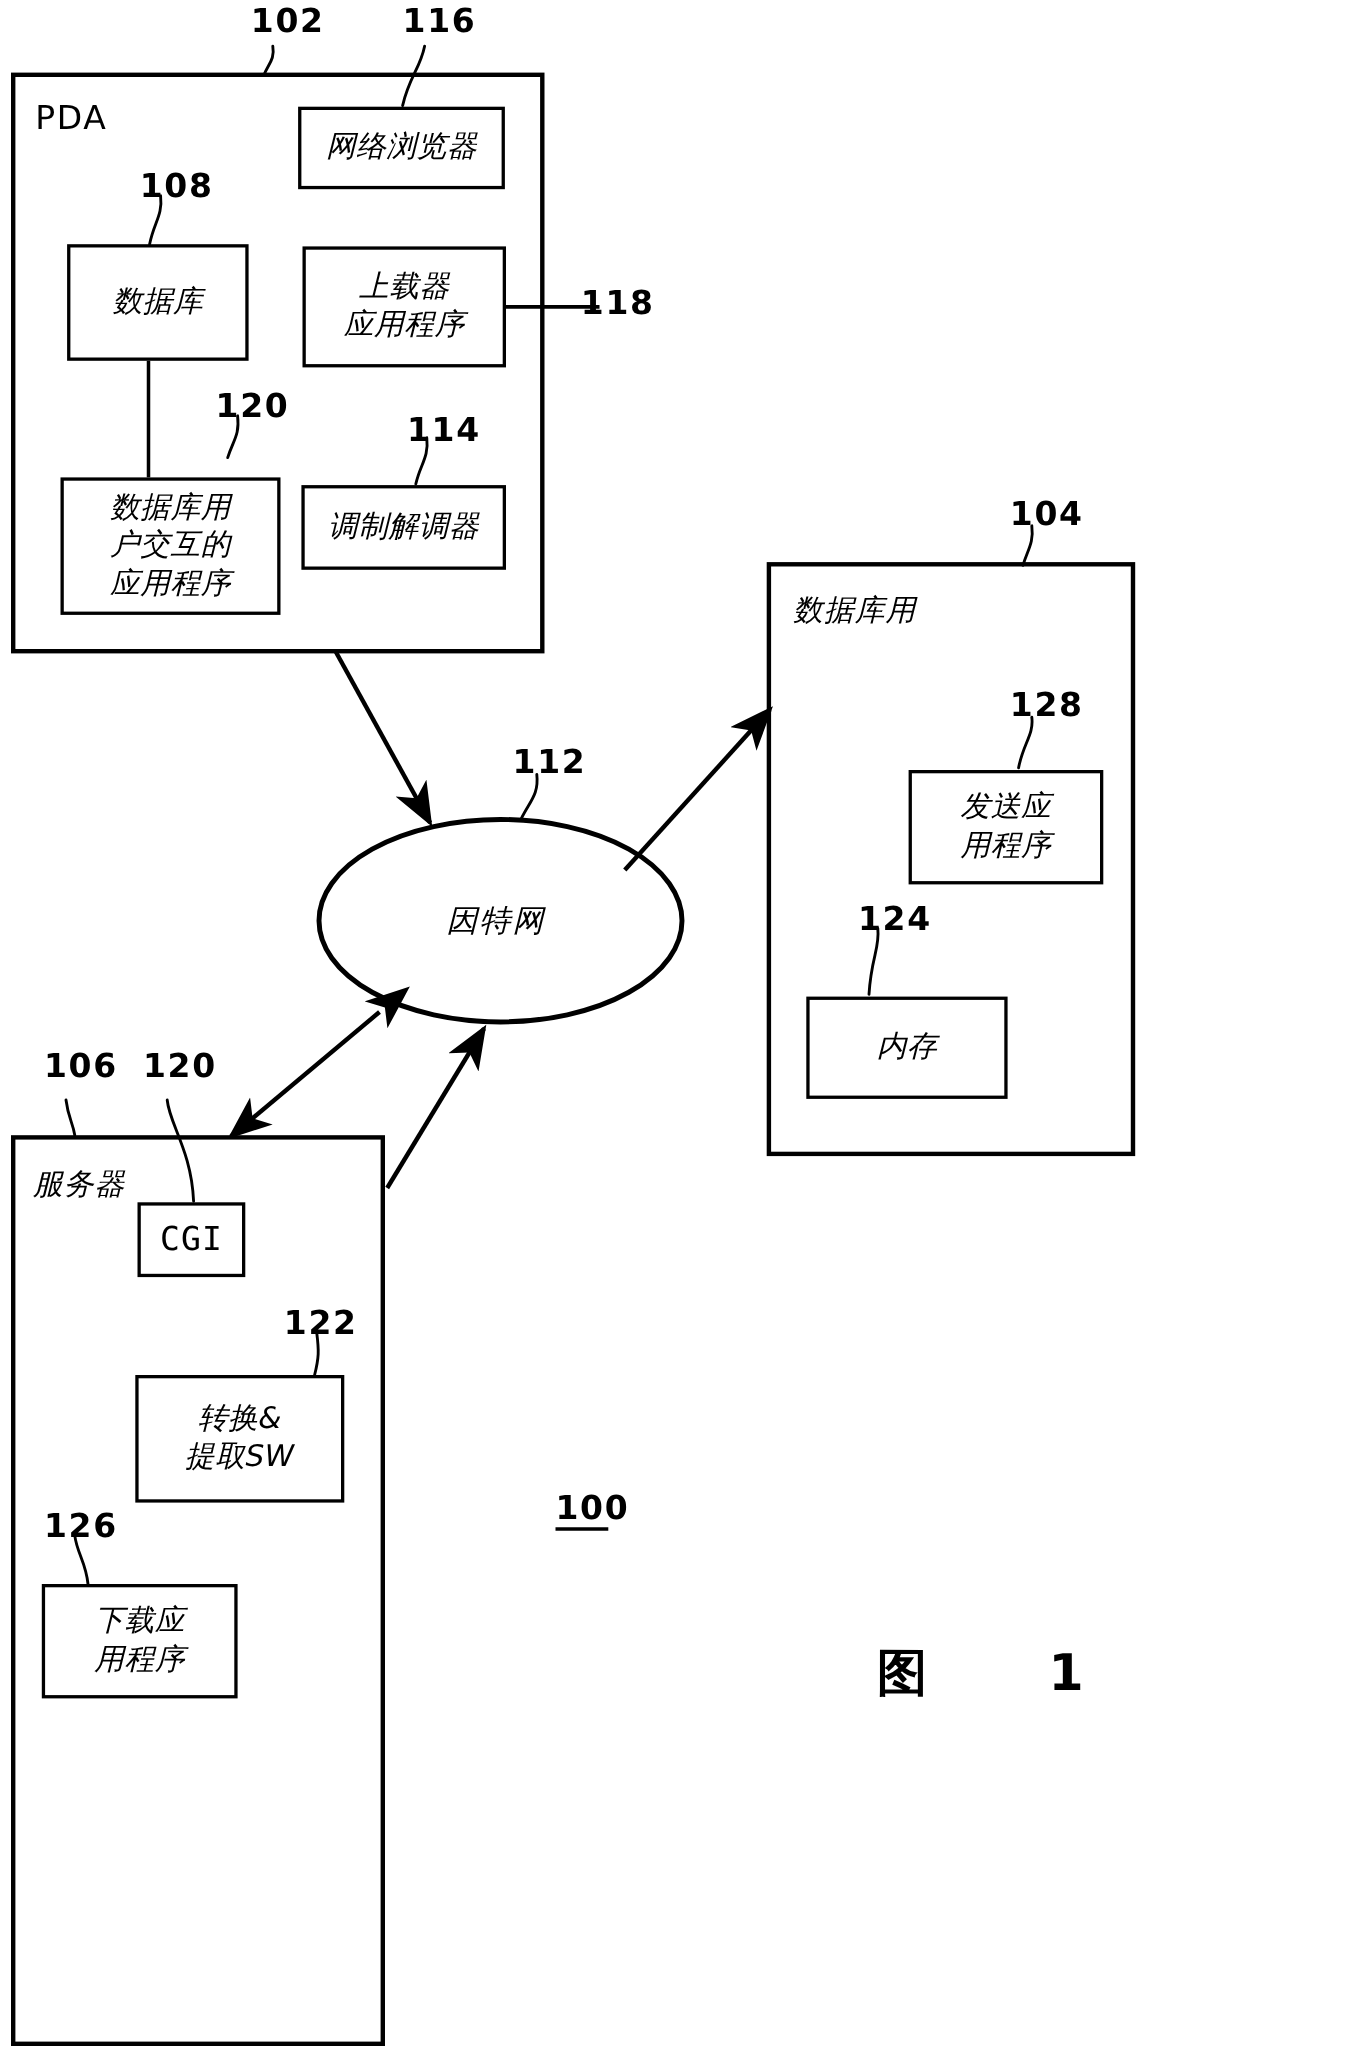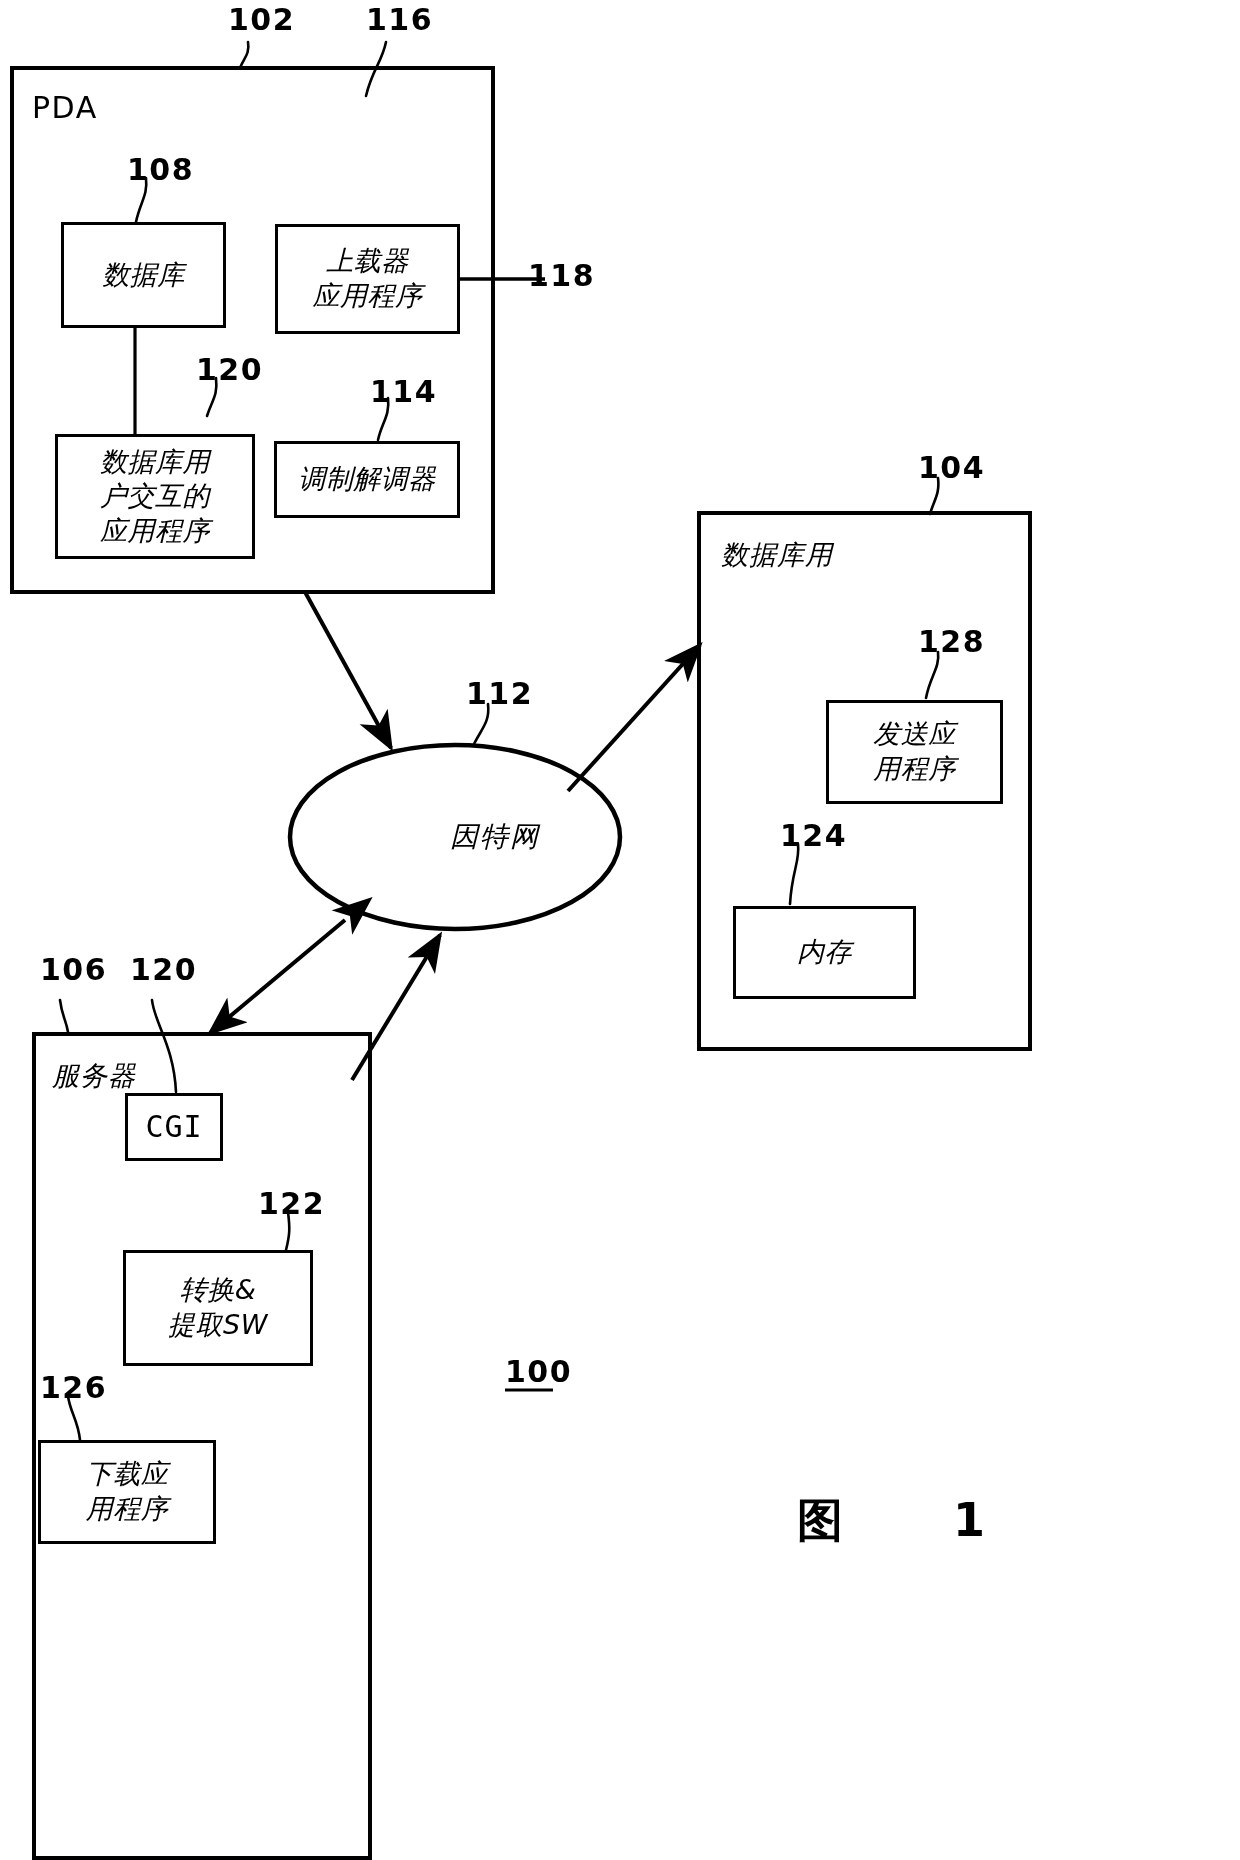--- a/index.html
+++ b/index.html
@@ -77,21 +77,20 @@
     white-space: nowrap;
   }
   
   .cloud-label {
     position: absolute;
     font-size: 28px;
     font-style: italic;
     font-weight: 500;
     letter-spacing: 2px;
     white-space: nowrap;
-    margin-left: 44px;
   }
   
   .fig-caption {
     position: absolute;
     font-size: 46px;
     font-weight: 600;
     letter-spacing: 2px;
     white-space: pre;
   }
 </style>
@@ -169,20 +168,23 @@
     <span class="container-title latin" style="left:18px; top:20px;">PDA</span>
   </div>
 
   <div class="ref" style="left:228px; top:2px;">102</div>
   <div class="ref" style="left:366px; top:2px;">116</div>
   <div class="ref" style="left:127px; top:152px;">108</div>
   <div class="ref" style="left:528px; top:258px;">118</div>
   <div class="ref" style="left:196px; top:352px;">120</div>
   <div class="ref" style="left:370px; top:374px;">114</div>
 
+  <div class="box" style="left:271px; top:97px; width:188px; height:75px;">
+    <span class="box-label">网络浏览器</span>
+  </div>
 
   <div class="box" style="left:275px; top:224px; width:185px; height:110px;">
     <span class="box-label">上载器
 应用程序</span>
   </div>
 
   <div class="box" style="left:61px; top:222px; width:165px; height:106px;">
     <span class="box-label">数据库</span>
   </div>
 
@@ -209,21 +211,21 @@
 
   <div class="box" style="left:826px; top:700px; width:177px; height:104px;">
     <span class="box-label">发送应
 用程序</span>
   </div>
 
   <div class="box" style="left:733px; top:906px; width:183px; height:93px;">
     <span class="box-label">内存</span>
   </div>
 
-  <div class="box outer" style="left:10px; top:1032px; width:340px; height:828px;margin-left:22px;">
+  <div class="box outer" style="left:10px; top:1032px; width:340px; height:828px;">
     <span class="container-title" style="left:16px; top:22px;">服务器</span>
   </div>
 
   <div class="ref" style="left:40px; top:952px;">106</div>
   <div class="ref" style="left:130px; top:952px;">120</div>
   <div class="ref" style="left:258px; top:1186px;">122</div>
   <div class="ref" style="left:40px; top:1370px;">126</div>
 
   <div class="box" style="left:125px; top:1093px; width:98px; height:68px;">
     <span class="box-label mono-label">CGI</span>

